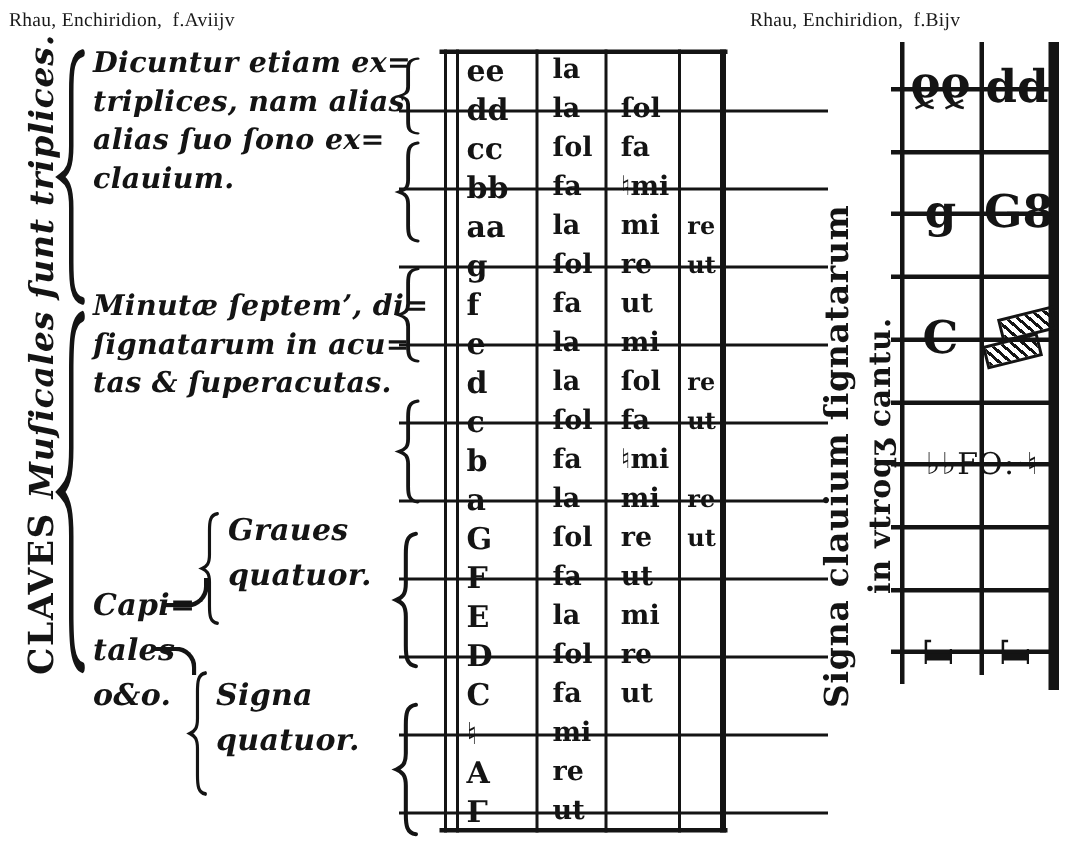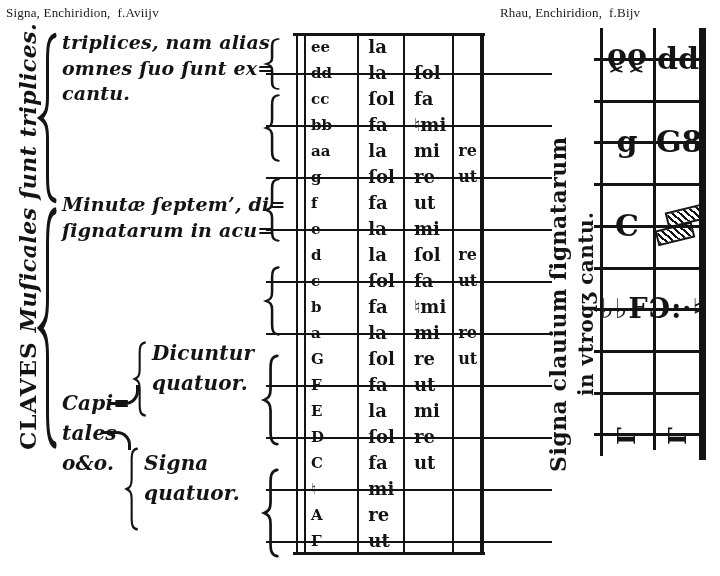--- a/index.html
+++ b/index.html
@@ -26,74 +26,76 @@
   
   .connA{width:28px;height:17px;border-bottom:3px solid #141414;border-right:3px solid #141414;border-bottom-right-radius:14px}
   .connB{width:26px;height:16px;border-top:3px solid #141414;border-right:3px solid #141414;border-top-right-radius:14px}
   
   #gamutTable{left:293px;top:33px;width:192px;height:522px}
   .v{position:absolute;top:0;bottom:0;width:2px;background:#141414}
   .hb{position:absolute;left:0;width:192px;height:3px;background:#141414}
   #gamutRows{position:absolute;left:13px;top:1px;width:176px}
   .g-row{display:flex;height:26px;position:relative;z-index:2}
   .g-cell{font-weight:bold;font-size:18px;line-height:26px;display:block}
-  .g-letter{width:56px;padding-left:5px;font-size:15px}
+  .g-letter{width:56px;padding-left:5px;font-size:20px}
   .g-s1{width:46px;padding-left:8px}
   .g-s2{width:48px;padding-left:5px}
   .g-s3{width:27px;padding-left:2px;font-size:16px}
   .staffline{position:absolute;left:-27px;width:286px;height:2px;background:#141414;z-index:1}
   
   #scala{left:600px;top:28px;width:110px;height:432px}
   .vln{position:absolute;top:0;background:#141414}
   .rung{position:absolute;left:-6px;width:112px;height:3px;background:#141414}
   .clef-row{position:absolute;left:0;width:100%;height:42px}
   .clef-left,.clef-right{position:absolute;text-align:center;font-weight:bold;line-height:42px}
   .clef-left{left:2px;width:50px}
   .clef-right{left:56px;width:44px}
   .big-clef{font-size:30px}
   .flip{display:inline-block;transform:rotate(180deg)}
   .gam{display:inline-block;transform:rotate(-90deg);font-size:25px}
-  .clef-span{position:absolute;left:1px;width:108px;text-align:left;font-weight:bold;font-size:27px;line-height:42px;letter-spacing:1px}
+  .clef-span{position:absolute;left:1px;width:108px;text-align:center;font-weight:normal;font-size:20px;line-height:42px;letter-spacing:1px}
   .hatch-stack{position:absolute;left:56px;width:46px;top:3px}
   .hatch{width:34px;height:12px;border:2px solid #141414;
     background:repeating-linear-gradient(55deg,#141414 0 2px,transparent 2px 5px);
     transform:rotate(-14deg)}
   .hatch.h1{margin-left:10px}
   .hatch.h2{margin-left:0;margin-top:2px}
 </style>
 </head>
 <body>
 
-<div class="abs hdr" style="left:6px;top:5px">Signa, Enchiridion,  f.Aviijv</div>
+<div class="abs hdr" style="left:6px;top:5px">Rhau, Enchiridion,  f.Aviijv</div>
 <div class="abs hdr" style="left:500px;top:5px">Rhau, Enchiridion,  f.Bijv</div>
 
 <div class="abs rot" style="left:14px;top:450px">
   <span class="claves-caps">CLAVES</span><span class="claves-rest">Muſicales ſunt triplices.</span>
 </div>
 
 <svg class="brace abs" style="left:38px;top:32px" width="20" height="172" viewBox="0 0 20 100" preserveAspectRatio="none">
     <path d="M17 2 C10 3 9.5 9 9.5 17 L9.5 38 C9.5 46 7 48 2.5 50 C7 52 9.5 54 9.5 62 L9.5 83 C9.5 91 10 97 17 98"></path>
   </svg>
 <svg class="brace abs" style="left:38px;top:206px" width="20" height="244" viewBox="0 0 20 100" preserveAspectRatio="none">
     <path d="M17 2 C10 3 9.5 9 9.5 17 L9.5 38 C9.5 46 7 48 2.5 50 C7 52 9.5 54 9.5 62 L9.5 83 C9.5 91 10 97 17 98"></path>
   </svg>
 
 <div class="abs blk" style="left:62px;top:30px">
+  <div>Dicuntur etiam ex=</div>
   <div>triplices, nam alias</div>
-  <div>omnes ſuo ſunt ex=</div>
-  <div>cantu.</div>
+  <div>alias ſuo ſono ex=</div>
+  <div>clauium.</div>
 </div>
 
 <div class="abs blk" style="left:62px;top:192px">
   <div>Minutæ ſeptem’, di=</div>
   <div>ſignatarum in acu=</div>
+  <div>tas &amp; ſuperacutas.</div>
 </div>
 
 <div class="abs blk blk3" style="left:152px;top:338px">
-  <div>Dicuntur</div>
+  <div>Graues</div>
   <div>quatuor.</div>
 </div>
 <svg class="brace abs" style="left:133px;top:341px" width="14" height="76" viewBox="0 0 20 100" preserveAspectRatio="none">
     <path d="M17 2 C10 3 9.5 9 9.5 17 L9.5 38 C9.5 46 7 48 2.5 50 C7 52 9.5 54 9.5 62 L9.5 83 C9.5 91 10 97 17 98"></path>
   </svg>
 
 <div class="abs blk blk3" style="left:62px;top:388px">
   <div>Capi=</div>
   <div>tales</div>
   <div>o&amp;o.</div>

